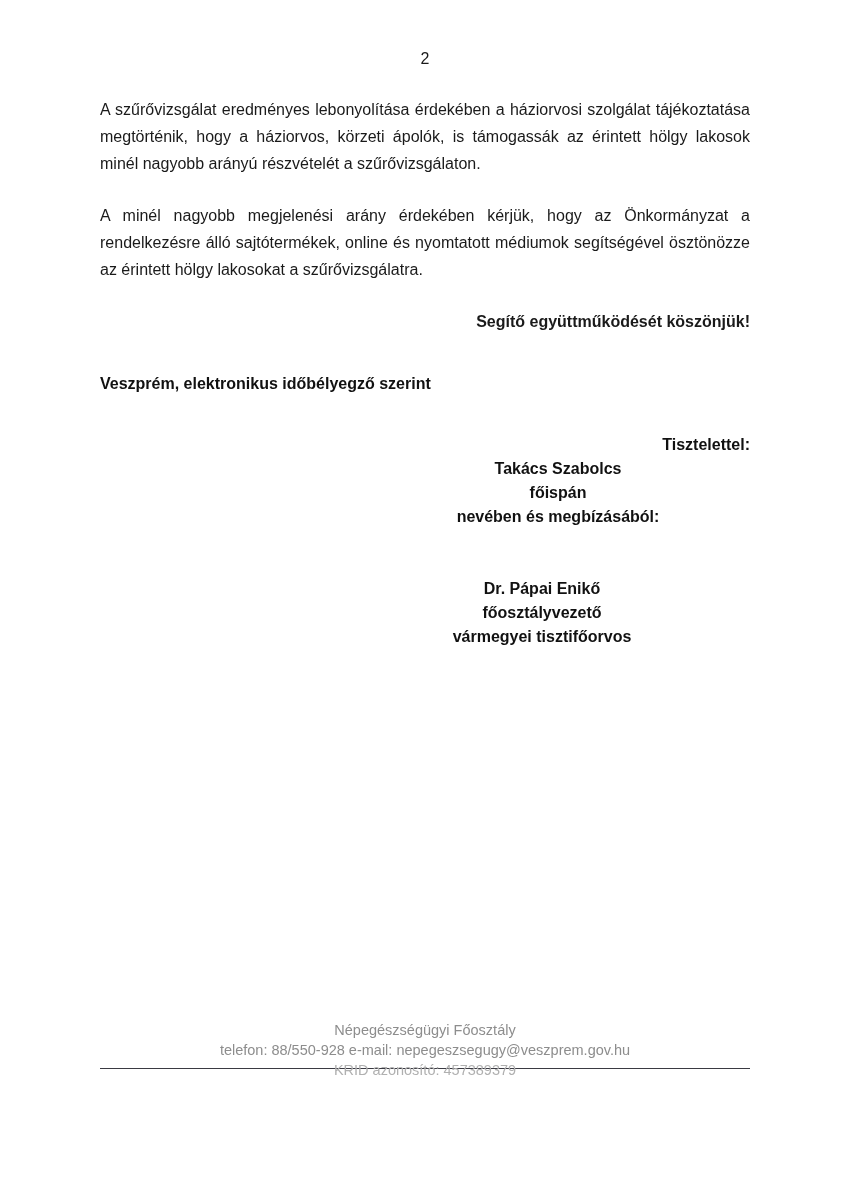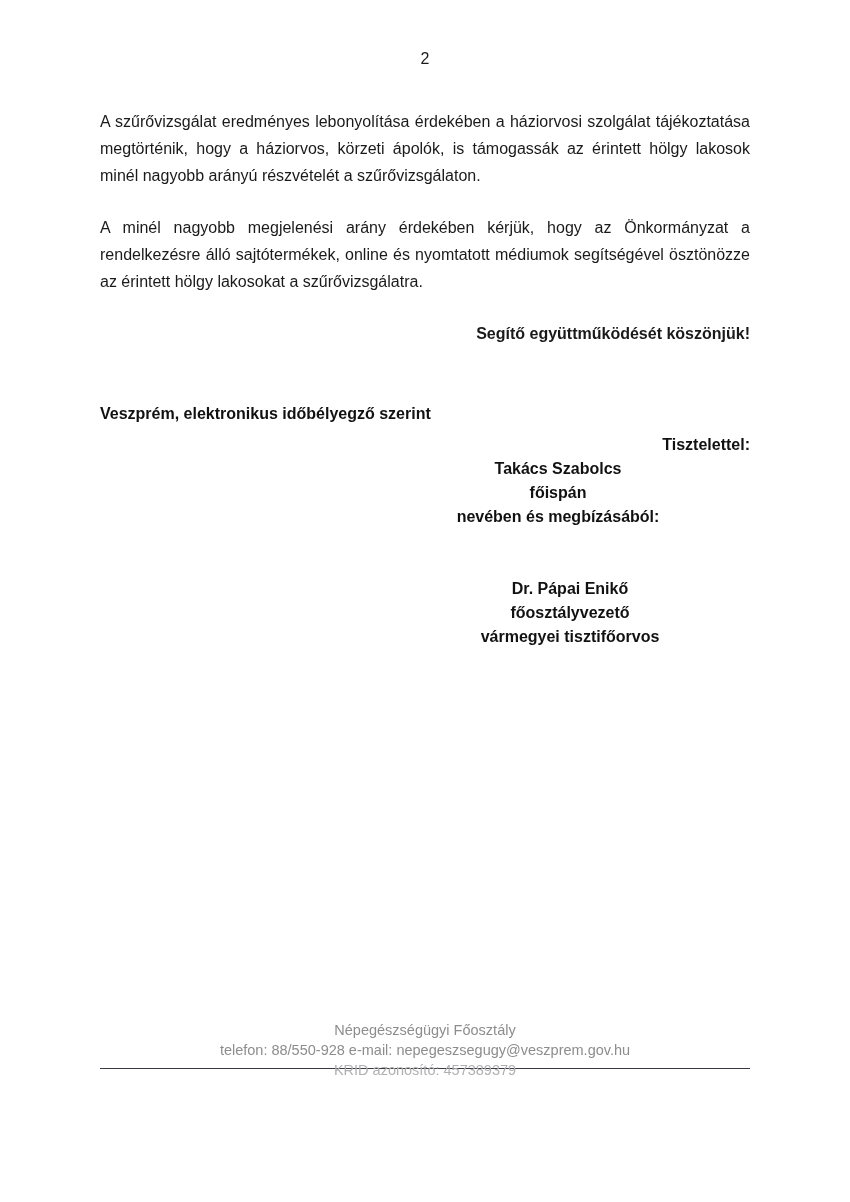--- a/index.html
+++ b/index.html
@@ -38,21 +38,21 @@
   }
 
   
   .content {
     position: absolute;
     left: 100px;
     top: 96px;
     width: 650px;
   }
   p.para {
-    margin: 12px 0 25px 0;
+    margin: 0 0 25px 0;
     font-size: 16px;
     line-height: 27px;
     text-align: justify;
     text-justify: inter-word;
     color: #1a1a1a;
     hyphens: none;
   }
   p.para.last-of-group {
     margin-bottom: 0;
   }
@@ -64,21 +64,21 @@
     color: #1a1a1a;
     font-weight: bold;
   }
 
   .spacer-thanks { height: 25px; }
 
   
   .place-line {
     position: absolute;
     left: 100px;
-    top: 402px;
+    top: 372px;
     width: 650px;
     font-size: 16px;
     line-height: 24px;
     font-weight: bold;
     color: #111111;
   }
 
   
   .sig-block-one {
     position: absolute;
@@ -98,21 +98,21 @@
   .sig-centered {
     display: block;
     width: 380px;
     margin-left: 268px;
     text-align: center;
   }
 
   
   .sig-block-two {
     position: absolute;
-    left: 112px;
+    left: 84px;
     top: 577px;
     width: 650px;
     font-weight: bold;
     font-size: 16px;
     line-height: 24px;
     color: #111111;
   }
   .sig2-line {
     display: block;
     width: 380px;

